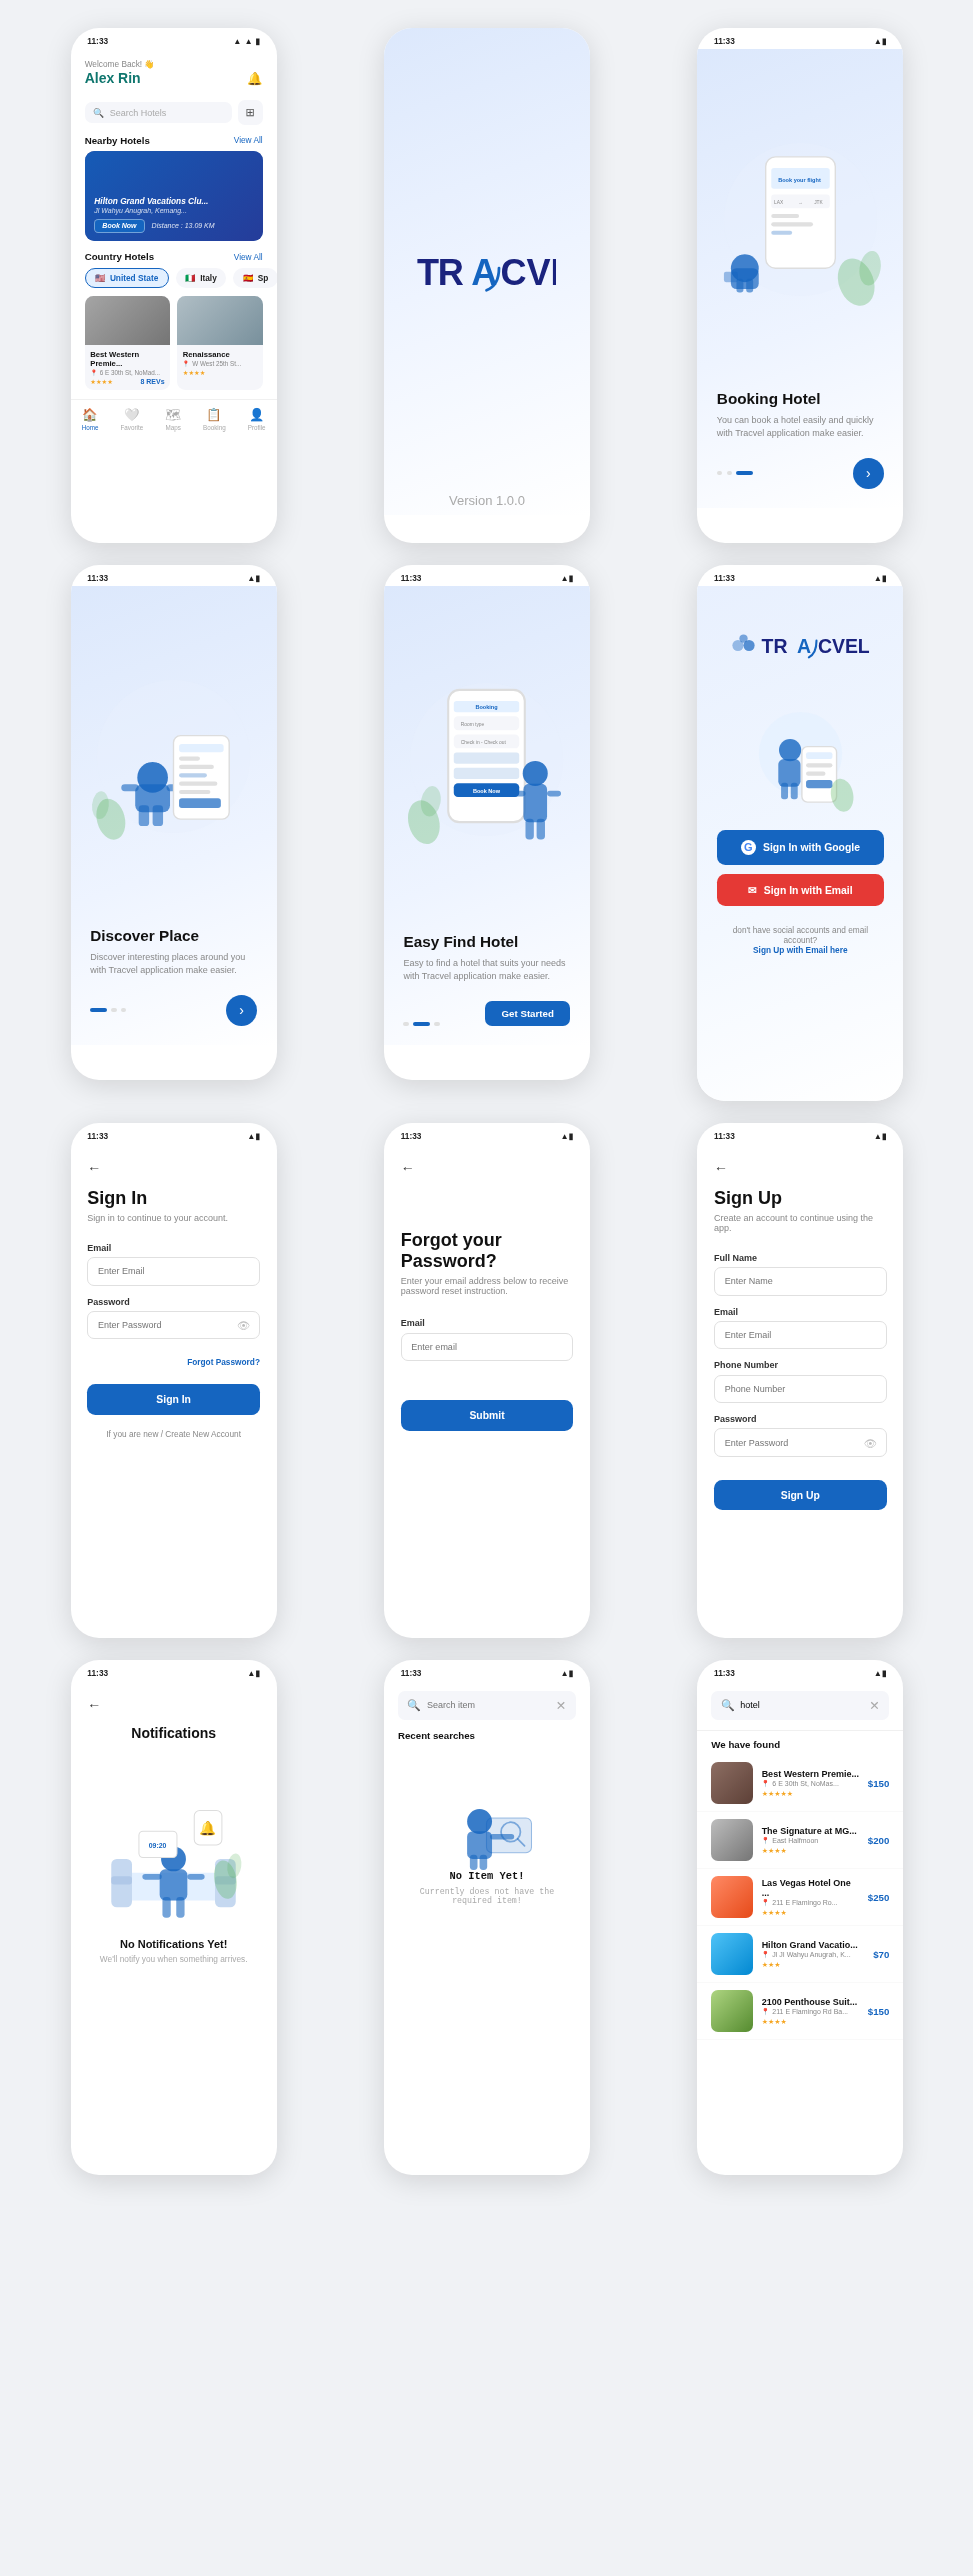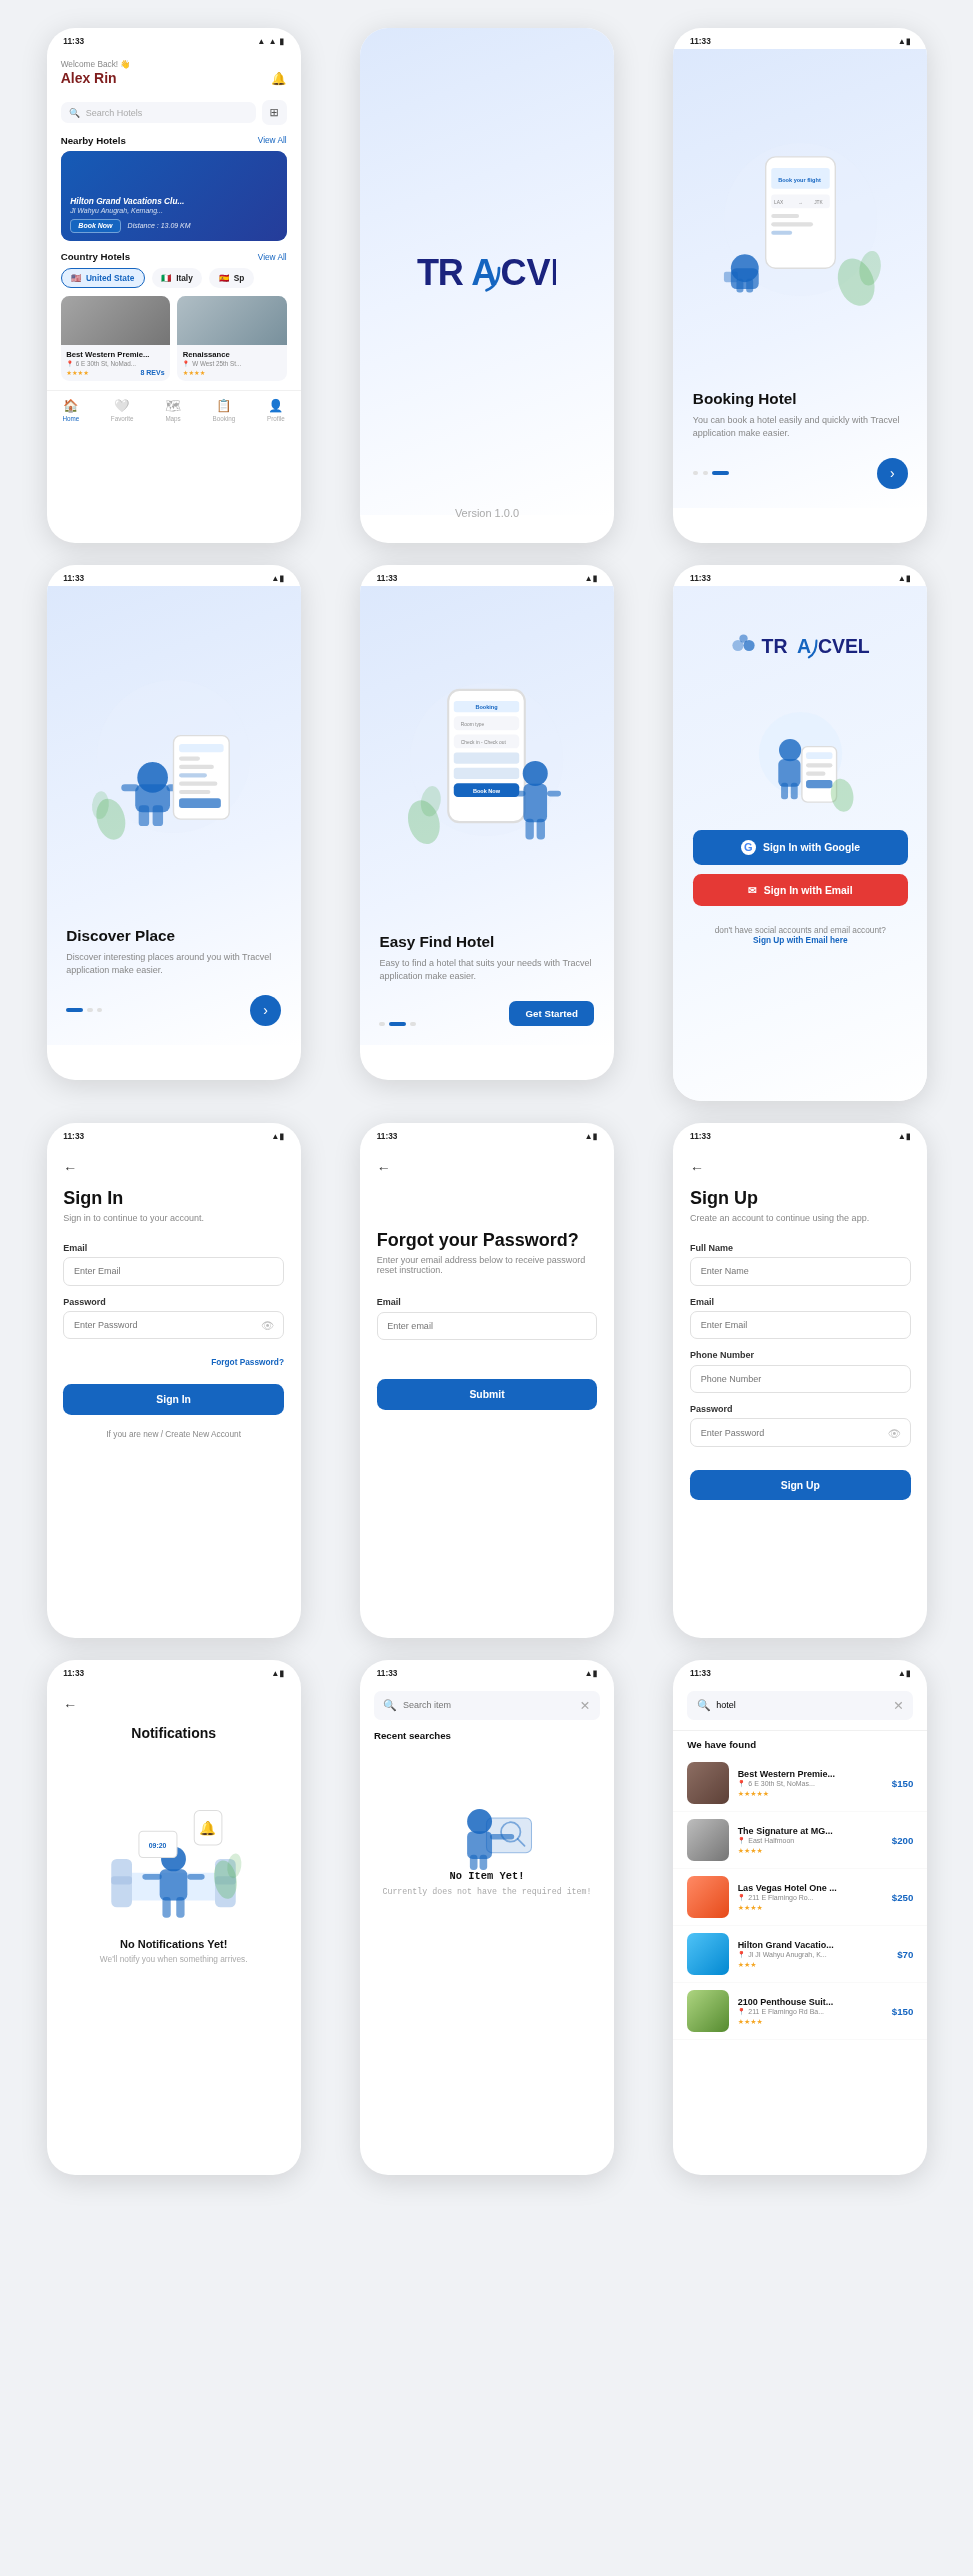--- a/index.html
+++ b/index.html
@@ -17,21 +17,21 @@
       padding: 28px;
     }
 
     .phone-wrapper {
       display: flex;
       justify-content: center;
       align-items: flex-start;
     }
 
     .phone {
-      width: 254px;
+      width: 206px;
       min-height: 515px;
       background: #fff;
       border-radius: 28px;
       box-shadow: 0 5.6px 28px rgba(0,0,0,0.13);
       overflow: hidden;
       position: relative;
       padding: 0;
     }
 
     
@@ -44,21 +44,21 @@
       font-weight: 600;
       color: #222;
     }
     .status-bar .icons {
       display: flex;
       gap: 2.8px;
       align-items: center;
     }
     .home-header { padding: 9.7px 14px 7px; }
     .home-greeting { font-size: 8.3px; color: #888; margin-bottom: 1.4px; }
-    .home-name { font-size: 14px; font-weight: 700; color: #7f1d1d; }
+    .home-name { font-size: 14px; font-weight: 700; color: #0f766e; }
     .home-search-row {
       display: flex;
       align-items: center;
       gap: 5.6px;
       margin: 7px 14px 9.7px;
     }
     .home-search-box {
       flex: 1;
       display: flex;
       align-items: center;
@@ -186,21 +186,21 @@
     .nav-item {
       display: flex;
       flex-direction: column;
       align-items: center;
       font-size: 6.3px;
       color: #aaa;
       gap: 1.4px;
     }
     .nav-item.active { color: #1565c0; }
     .nav-icon { font-size: 12.5px; }
-    .splash-version { font-size: 11px; color: #aaa; position: absolute; bottom: 24px; margin-top: 14px; }
+    .splash-version { font-size: 13px; color: #aaa; position: absolute; bottom: 35px; margin-top: 14px; }
     .onboard-content { padding: 0 19.5px 19.5px; }
     .onboard-title { font-size: 15.3px; font-weight: 800; color: #111; margin-bottom: 5.6px; }
     .onboard-desc { font-size: 9px; color: #888; line-height: 1.5; margin-bottom: 16.7px; }
     .onboard-nav-row {
       display: flex;
       justify-content: space-between;
       align-items: center;
     }
     .onboard-dots { display: flex; gap: 4.2px; }
     .onboard-dot {

